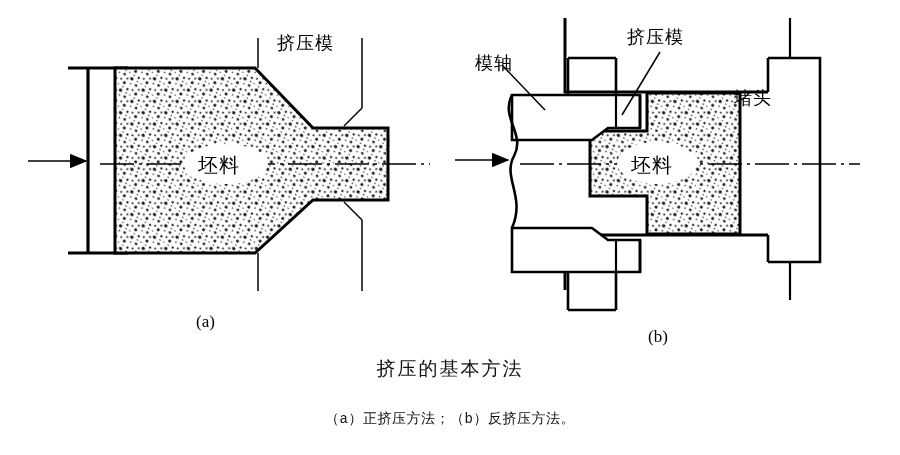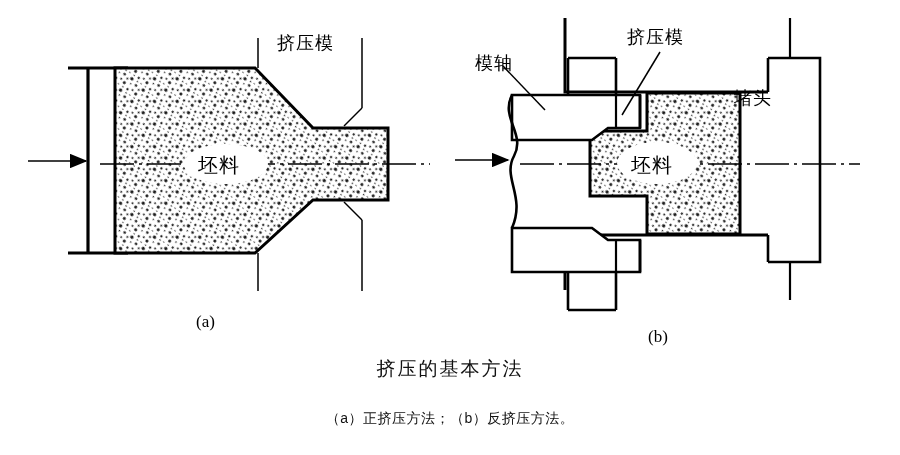--- a/index.html
+++ b/index.html
@@ -26,21 +26,21 @@
     position: absolute;
     left: 0;
     top: 0;
     width: 900px;
     height: 455px;
     display: block;
   }
   .cap-text {
     position: absolute;
     white-space: pre;
-    font-family: Liberation Sans, sans-serif;
+    font-family: Liberation Mono, monospace;
     color: #111111;
   }
   #caption-title {
     left: 0;
     top: 356px;
     width: 900px;
     text-align: center;
     font-size: 19px;
     letter-spacing: 2px;
   }

